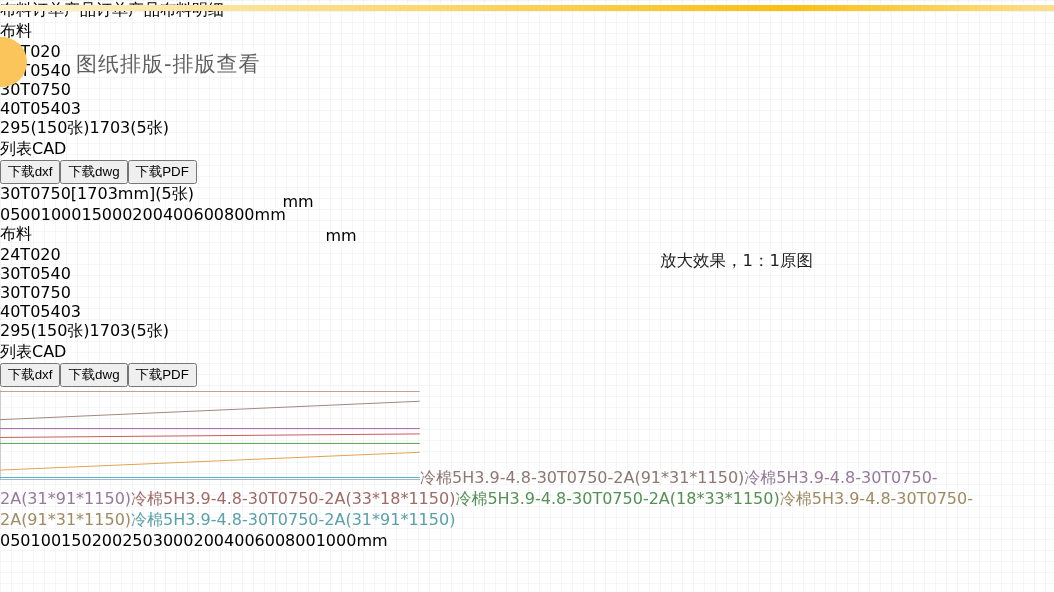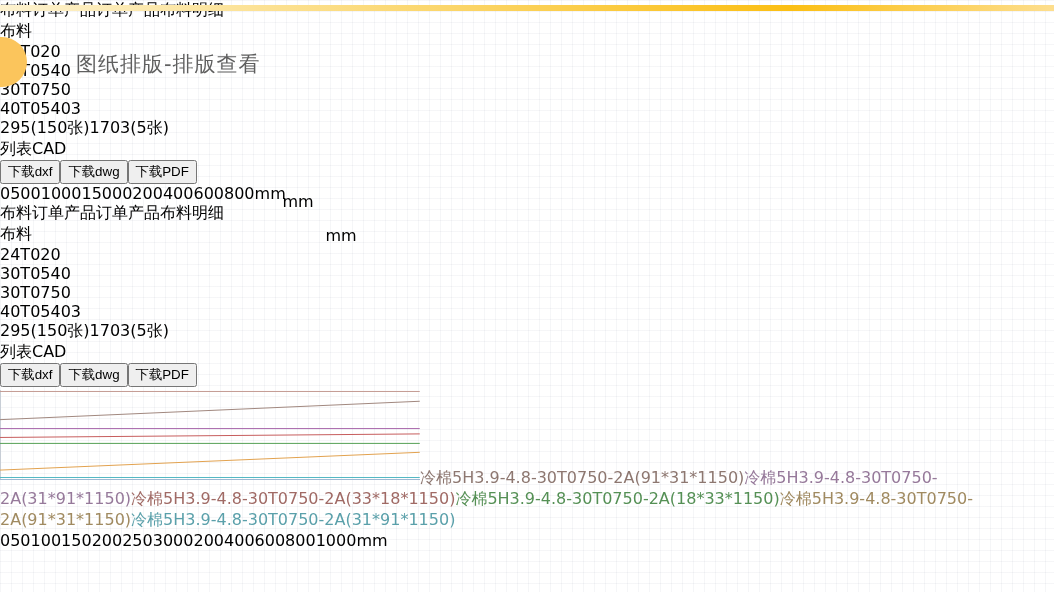--- a/index.html
+++ b/index.html
@@ -99,34 +99,35 @@
             <div class="tree-item"><span class="ico-file"></span><span>30T0540</span></div>
             <div class="tree-item selected"><span class="ico-file"></span><span>30T0750</span></div>
             <div class="tree-item"><span class="ico-file"></span><span>40T05403</span></div>
           </div>
         </div>
       <div class="main">
         <div class="size-tabs"><span class="tab-plain">295(150张)</span><span class="tab-card">1703(5张)</span></div>
         <div class="view-tabs"><span class="tab-plain">列表</span><span class="tab-card">CAD</span></div>
         <div class="export-btns"><button class="btn-dl"><span class="ico-dl"></span><span>下载dxf</span></button><button class="btn-dl"><span class="ico-dl"></span><span>下载dwg</span></button><button class="btn-dl"><span class="ico-dl"></span><span>下载PDF</span></button></div>
         <span class="ico-cam"></span>
+        <div class="chart-title">30T0750[1703mm](5张)</div>
         <div class="chart-area-left">
           <div class="stripes"></div>
           <div class="cluster" style="left:95px;width:125px;"></div>
           <div class="cluster" style="left:247px;width:100px;"></div>
           <div class="cluster" style="left:387px;width:85px;"></div>
         </div>
       <span class="tick yt" style="left: 86px; top: 205.5px;">0</span><span class="tick yt" style="left: 86px; top: 175.5px;">500</span><span class="tick yt" style="left: 86px; top: 145.5px;">1000</span><span class="tick yt" style="left: 86px; top: 115.5px;">1500</span><span class="tick xt" style="left: 105px; top: 213px;">0</span><span class="tick xt" style="left: 187px; top: 213px;">200</span><span class="tick xt" style="left: 269px; top: 213px;">400</span><span class="tick xt" style="left: 351px; top: 213px;">600</span><span class="tick xt" style="left: 433px; top: 213px;">800</span><span class="axis-label" style="left: 105px; width: 472px; text-align: center; top: 226px; position: absolute;">mm</span><span class="axis-label ylab" style="left: 74px; top: 150px;">mm</span></div>
     </div>
   </div>
 
+  <div class="caption caption-right">放大效果，1：1原图</div>
 
   <div class="win" id="win-right">
     <div class="remnant"></div>
-    <div class="nav-tabs"><span class="nav-tab active">布料</span><span class="nav-tab">订单产品</span><span class="nav-tab">订单产品布料明细</span></div>
     <div class="win-body">
       <div class="tree">
           <div class="tree-root"><span class="ico-exp"></span><span class="ico-folder"></span><span>布料</span></div>
           <div class="tree-items">
             <div class="tree-item"><span class="ico-file"></span><span>24T020</span></div>
             <div class="tree-item"><span class="ico-file"></span><span>30T0540</span></div>
             <div class="tree-item selected"><span class="ico-file"></span><span>30T0750</span></div>
             <div class="tree-item"><span class="ico-file"></span><span>40T05403</span></div>
           </div>
         </div>

